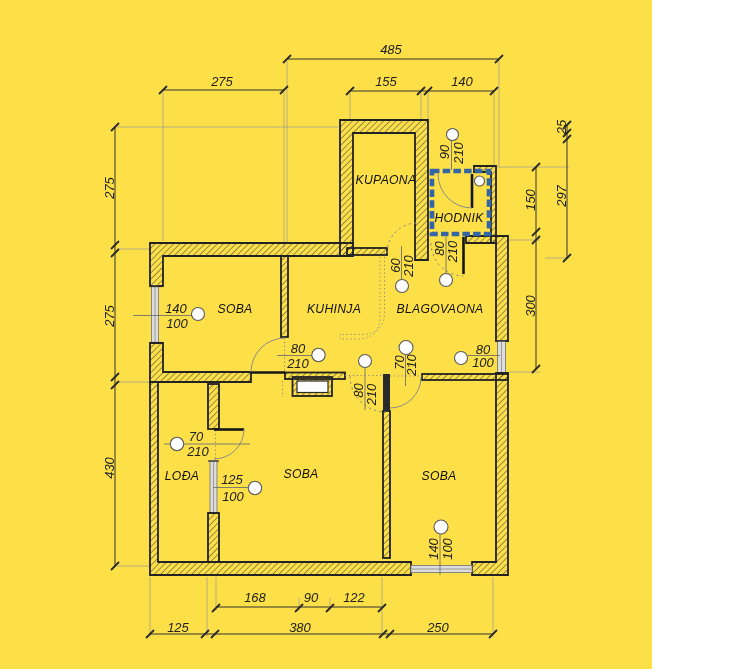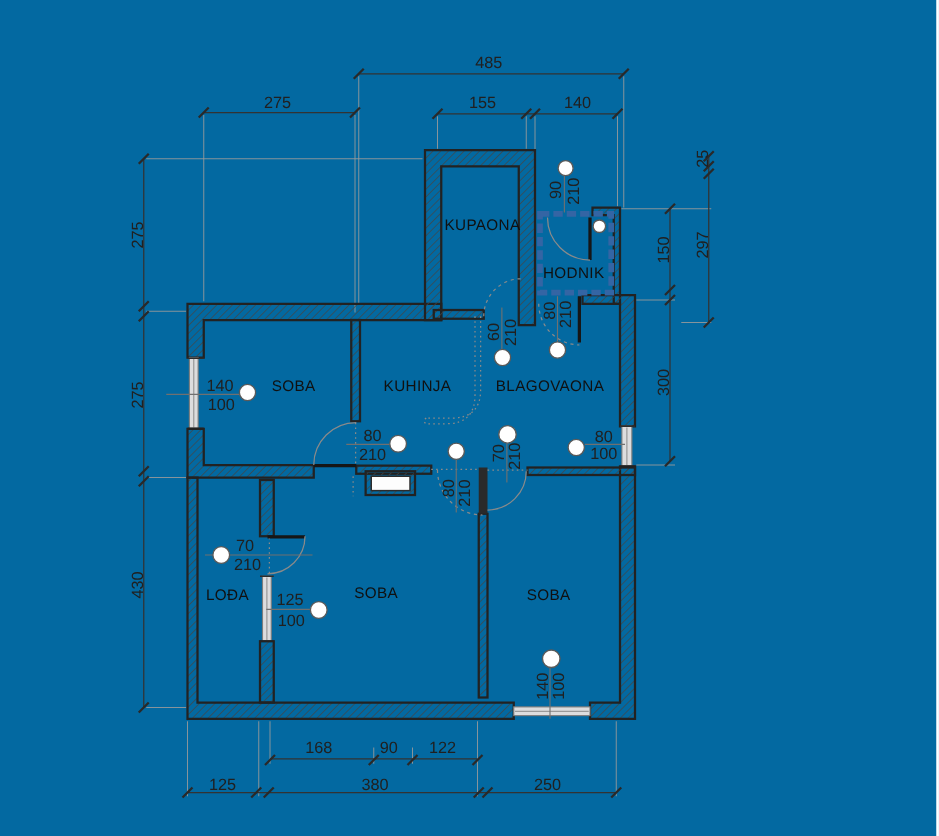--- a/index.html
+++ b/index.html
@@ -1,16 +1,16 @@
 <!DOCTYPE html>
 <html><head>
 <meta charset="utf-8">
 <style>
 html,body{margin:0;padding:0;background:#ffffff;}
-#page{width:749px;height:669px;position:relative;background:#0369a1;overflow:hidden;}
+#page{width:652px;height:669px;position:relative;background:#fde047;overflow:hidden;font-style:italic;}
 svg{filter:blur(0.28px);}
 text{font-family:"Liberation Sans",sans-serif;fill:#1f1f1f;}
 .dim{font-size:13px;fill:#202020;}
 .room{font-size:12.2px;fill:#101010;letter-spacing:0.3px;}
 .tick{stroke:#292929;stroke-width:1.8;}
 .dline{stroke:#333333;stroke-width:1;}
 .ext{stroke:#9a9a9a;stroke-width:0.7;}
 .leader{stroke:#707070;stroke-width:0.9;fill:none;}
 .wall{fill:url(#h);stroke:#222222;stroke-width:1.8;}
 .leaf{stroke:#161616;stroke-width:2.6;fill:none;}

